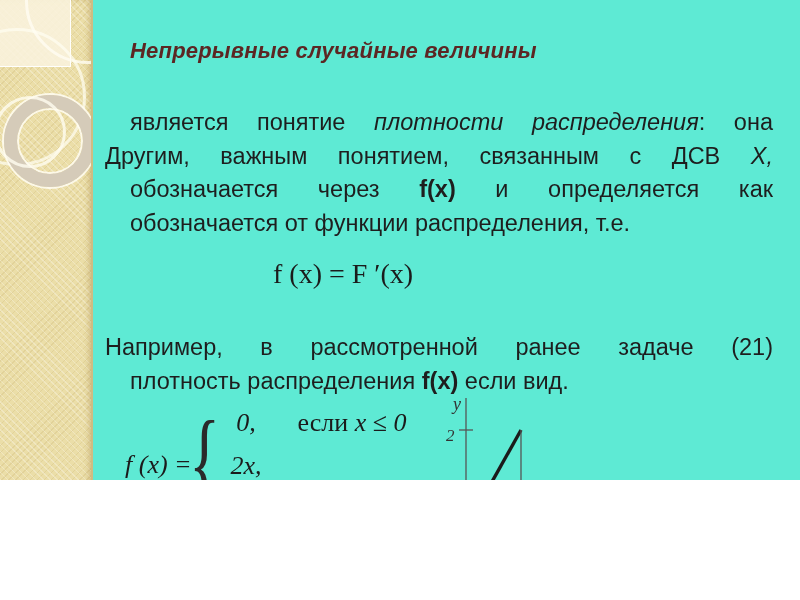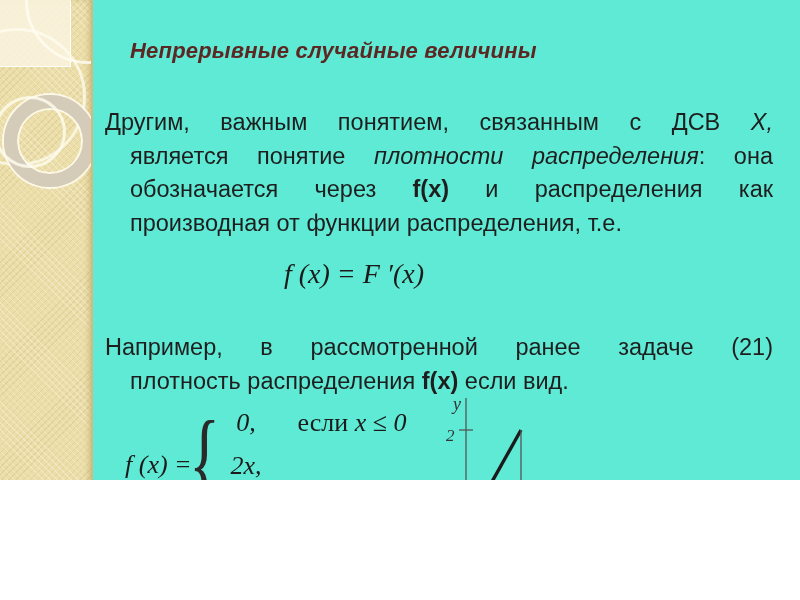--- a/index.html
+++ b/index.html
@@ -43,22 +43,22 @@
   .para { position:absolute; left:105px; width:668px; font-size:23.5px; line-height:33.5px; }
   .p1 { top:106px; }
   .p2 { top:331px; }
   .pline { text-align:justify; text-align-last:justify; }
   .pline.indent { padding-left:25px; }
   .pline.lastline { text-align:left; text-align-last:left; }
   .it  { font-style:italic; }
   .bi  { font-weight:bold; }
 
   .formula1 {
-    position:absolute; left:284px; top:258px;
-    font-family:"Liberation Serif", serif; font-style:italic;
+    position:absolute; left:273px; top:258px;
+    font-family:"Liberation Serif", serif; 
     font-size:28px; color:#1b1b1b;text-align:center;
   }
 
   
   .piecewise { position:absolute; left:125px; top:400px; width:310px; height:135px; }
   .pw-lhs {
     position:absolute; left:0; top:50px;
     font-family:Liberation Serif, serif; font-style:italic; font-size:26px; color:#1b1b1b;
   }
   .pw-brace {
@@ -89,24 +89,24 @@
     <div class="circle leaf1"></div>
     <div class="circle leaf2"></div>
     <div class="circle ring"></div>
     <div class="circle thin-circle"></div>
     <div class="sidebar-edge"></div>
   </div>
 
   <div class="title">Непрерывные случайные величины</div>
 
   <div class="para p1">
+    <div class="pline indent"><span>является понятие </span><span class="it">плотности распределения</span><span>: она</span></div>
     <div class="pline"><span>Другим, важным понятием, связанным с ДСВ </span><span class="it">X,</span></div>
-    <div class="pline indent"><span>является понятие </span><span class="it">плотности распределения</span><span>: она</span></div>
-    <div class="pline indent"><span>обозначается через </span><span class="bi">f(x)</span><span> и распределения как</span></div>
-    <div class="pline indent lastline"><span>производная от функции распределения, т.е.</span></div>
+    <div class="pline indent"><span>обозначается через </span><span class="bi">f(x)</span><span> и определяется как</span></div>
+    <div class="pline indent lastline"><span>обозначается от функции распределения, т.е.</span></div>
   </div>
 
   <div class="formula1">f (x) = F ′(x)</div>
 
   <div class="para p2">
     <div class="pline"><span>Например, в рассмотренной ранее задаче (21)</span></div>
     <div class="pline indent lastline"><span>плотность распределения </span><span class="bi">f(x)</span><span> если вид.</span></div>
   </div>
 
   <div class="piecewise">

